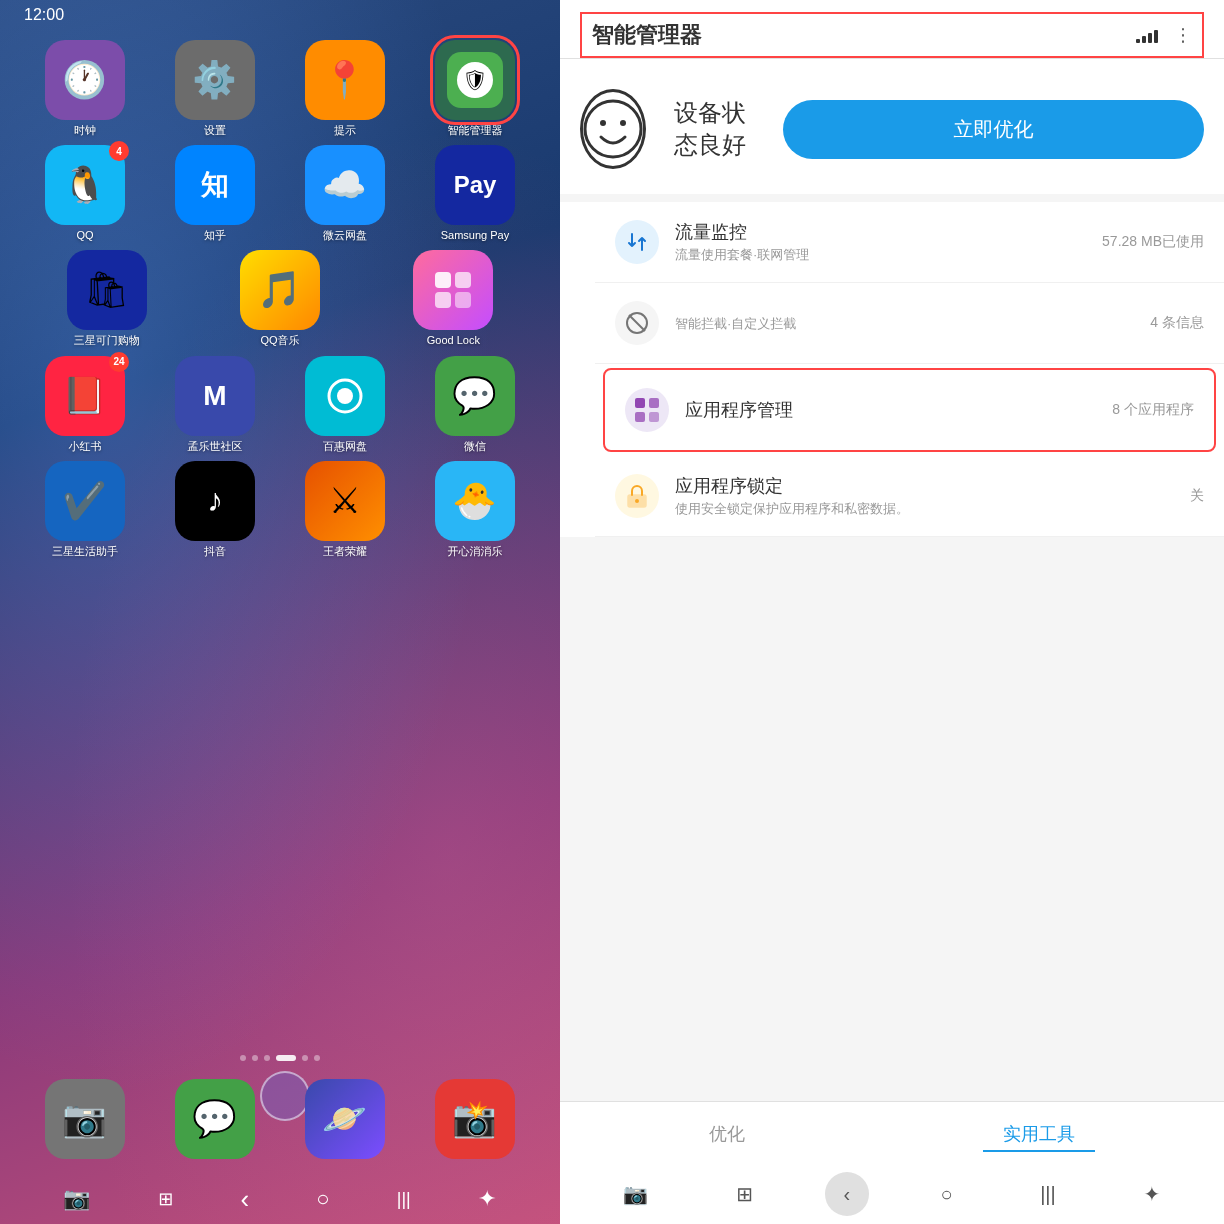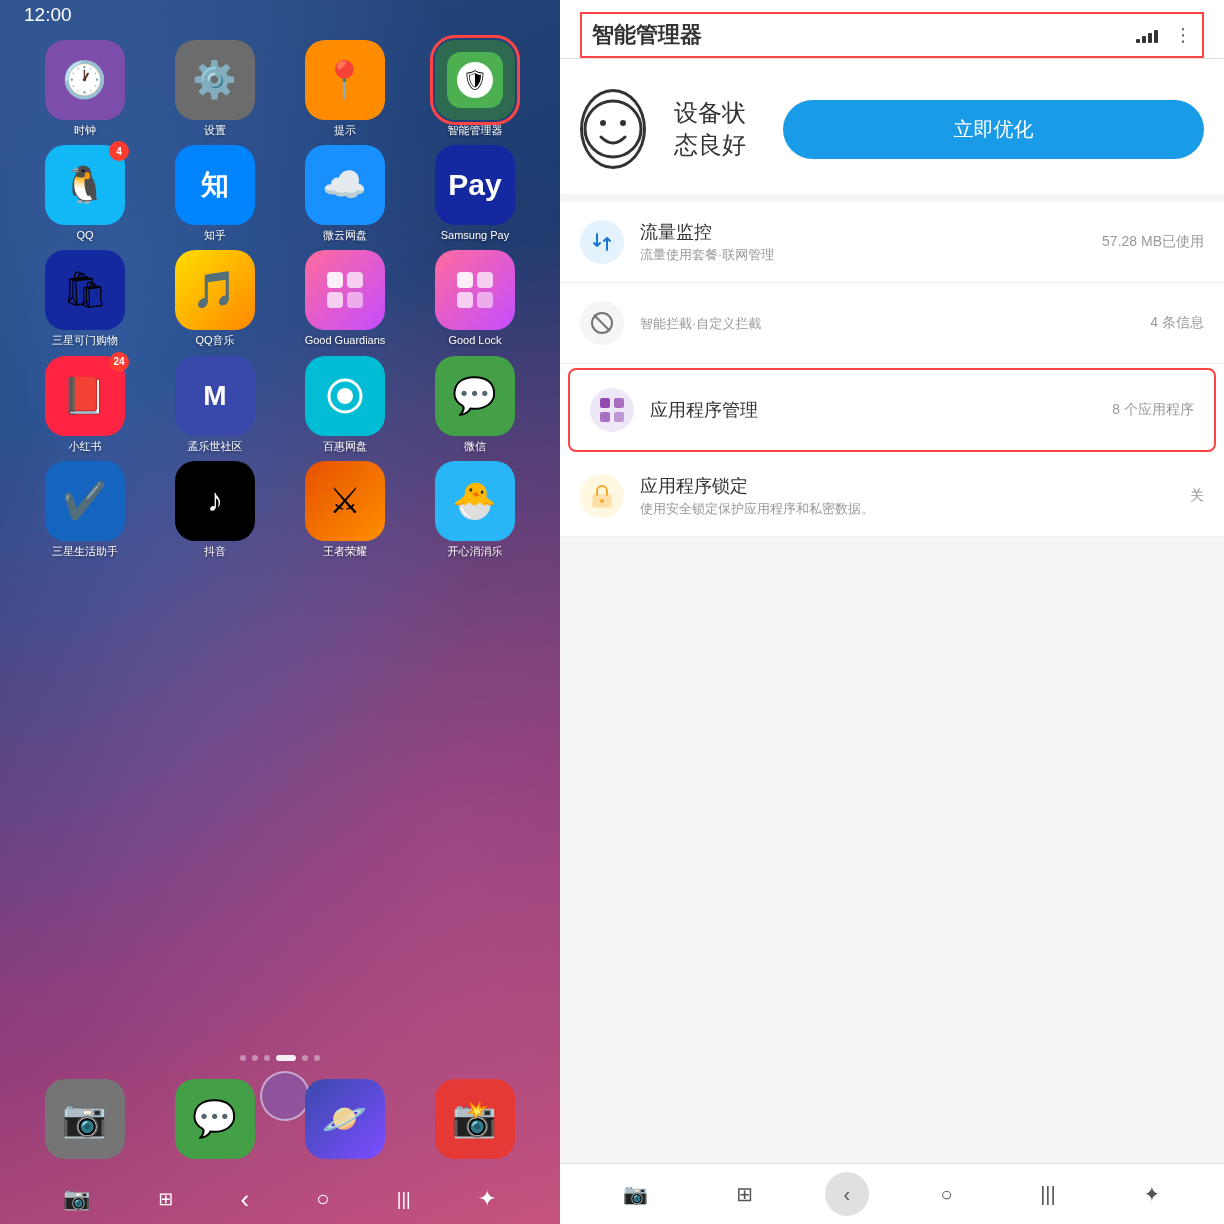--- a/index.html
+++ b/index.html
@@ -244,20 +244,21 @@
       font-weight: 500;
       cursor: pointer;
       width: 100%;
       max-width: 500px;
     }
 
     
     .menu-section {
       background: white;
       margin-bottom: 8px;
+      padding-left: 35px;
     }
 
     .menu-item {
       display: flex;
       align-items: center;
       padding: 18px 20px;
       border-bottom: 1px solid #f0f0f0;
       cursor: pointer;
       position: relative;
     }
@@ -367,21 +368,21 @@
       width: 4px;
       background: #333;
       border-radius: 1px;
     }
   </style>
 </head>
 <body>
 
 <div class="left-panel">
   <div class="status-bar-left">
-    <span style="font-size:19px; margin-right: auto; margin-left: 8px;">12:00</span>
+    <span style="font-size:16px; margin-right: auto; margin-left: 8px;">12:00</span>
   </div>
 
   <div class="app-grid">
 
     <div class="app-row">
       <div class="app-icon">
         <div class="app-icon-img bg-purple">🕐</div>
         <span class="app-label">时钟</span>
       </div>
       <div class="app-icon">
@@ -412,44 +413,33 @@
       </div>
       <div class="app-icon">
         <div class="app-icon-img" style="background: #0084ff; color: white; font-size: 28px; font-weight: bold;">知</div>
         <span class="app-label">知乎</span>
       </div>
       <div class="app-icon">
         <div class="app-icon-img" style="background: #1890ff;">☁️</div>
         <span class="app-label">微云网盘</span>
       </div>
       <div class="app-icon">
-        <div class="app-icon-img" style="background: #1428a0; color: white; font-size: 30px; font-weight: bold;">Pay</div>
+        <div class="app-icon-img" style="background: #1428a0; color: white; font-size: 24px; font-weight: bold;">Pay</div>
         <span class="app-label">Samsung Pay</span>
       </div>
     </div>
 
     <div class="app-row">
       <div class="app-icon">
         <div class="app-icon-img" style="background: #1428a0;">🛍</div>
         <span class="app-label">三星可门购物</span>
       </div>
       <div class="app-icon">
         <div class="app-icon-img" style="background: linear-gradient(135deg, #ffdd00, #ff8800);">🎵</div>
         <span class="app-label">QQ音乐</span>
-      </div>
-      <div class="app-icon">
-        <div class="app-icon-img" style="background: linear-gradient(135deg, #ff6b9d, #c44dff);">
-          <svg width="40" height="40" viewBox="0 0 40 40">
-            <rect x="2" y="2" width="16" height="16" rx="4" fill="white" opacity="0.9"></rect>
-            <rect x="22" y="2" width="16" height="16" rx="4" fill="white" opacity="0.7"></rect>
-            <rect x="2" y="22" width="16" height="16" rx="4" fill="white" opacity="0.7"></rect>
-            <rect x="22" y="22" width="16" height="16" rx="4" fill="white" opacity="0.5"></rect>
-          </svg>
-        </div>
-        <span class="app-label">Good Guardians</span>
       </div>
       <div class="app-icon">
         <div class="app-icon-img" style="background: linear-gradient(135deg, #ff6b9d, #c44dff);">
           <svg width="40" height="40" viewBox="0 0 40 40">
             <rect x="2" y="2" width="16" height="16" rx="4" fill="white" opacity="0.9"></rect>
             <rect x="22" y="2" width="16" height="16" rx="4" fill="white" opacity="0.7"></rect>
             <rect x="2" y="22" width="16" height="16" rx="4" fill="white" opacity="0.7"></rect>
             <rect x="22" y="22" width="16" height="16" rx="4" fill="white" opacity="0.5"></rect>
           </svg>
         </div>
@@ -630,20 +620,24 @@
         <div class="menu-title">应用程序锁定</div>
         <div class="menu-subtitle">使用安全锁定保护应用程序和私密数据。</div>
       </div>
       <div class="menu-value">关</div>
     </div>
   </div>
 
   <div style="flex: 1;"></div>
 
   <div class="bottom-section">
+    <div class="tab-bar">
+      <span class="tab-item">优化</span>
+      <span class="tab-item active">实用工具</span>
+    </div>
 
     <div class="nav-bar-right">
       <span class="nav-btn">📷</span>
       <span class="nav-btn">⊞</span>
       <span class="nav-btn home-btn">‹</span>
       <span class="nav-btn">○</span>
       <span class="nav-btn">|||</span>
       <span class="nav-btn">✦</span>
     </div>
   </div>

